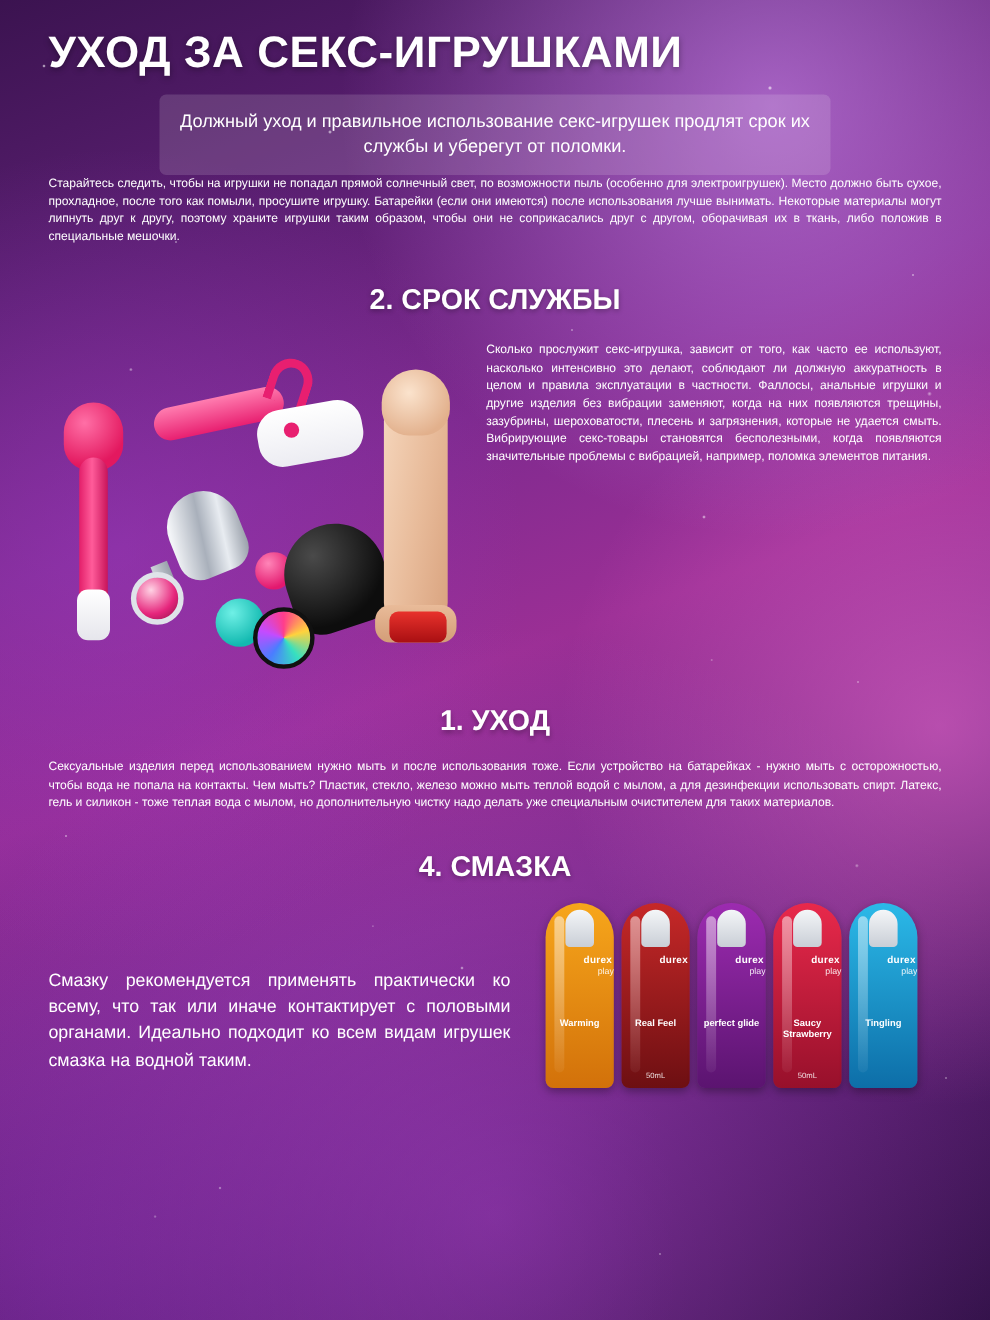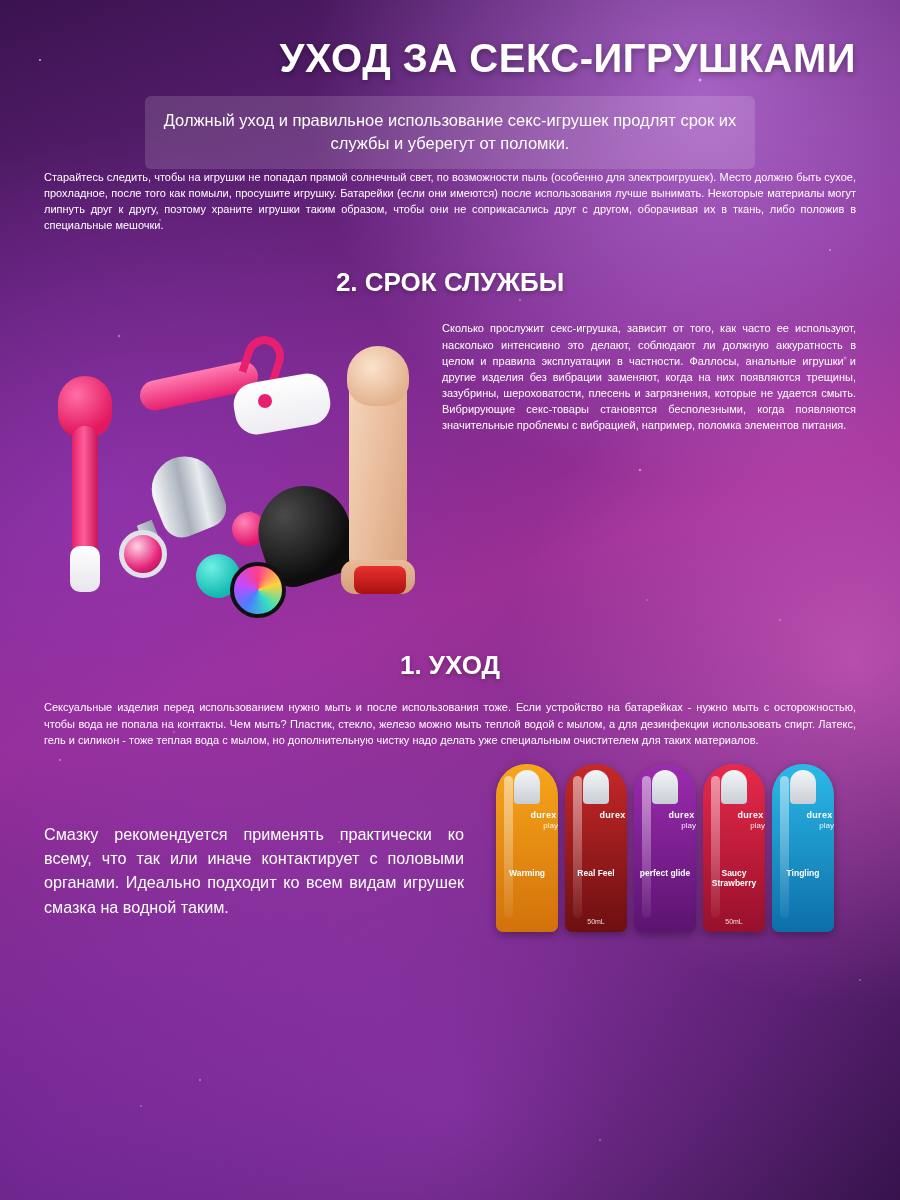--- a/index.html
+++ b/index.html
@@ -44,25 +44,25 @@
     background-repeat: no-repeat;
   }
   .stars::after {
     transform: translate(120px, 330px) scale(1.1);
     opacity: 0.6;
   }
 
   .content { position: relative; z-index: 3; padding: 0 44px; }
 
   .title {
-    text-align: right;
+    text-align: left;
     font-size: 40px;
     font-weight: bold;
     letter-spacing: 0.5px;
-    padding-top: 36px;
+    padding-top: 26px;
     line-height: 1.1;
     text-shadow: 0 2px 6px rgba(0,0,0,0.35);
   }
   .subtitle-box {
     margin: 16px auto 0;
     width: 610px;
     background: rgba(255,255,255,0.14);
     border-radius: 6px;
     padding: 13px 12px;
     text-align: center;
@@ -266,20 +266,21 @@
         <div class="toy red-acc"></div>
       </div>
       <div class="sec2-text">
         <p class="body">Сколько прослужит секс-игрушка, зависит от того, как часто ее используют, насколько интенсивно это делают, соблюдают ли должную аккуратность в целом и правила эксплуатации в частности. Фаллосы, анальные игрушки и другие изделия без вибрации заменяют, когда на них появляются трещины, зазубрины, шероховатости, плесень и загрязнения, которые не удается смыть. Вибрирующие секс-товары становятся бесполезными, когда появляются значительные проблемы с вибрацией, например, поломка элементов питания.</p>
       </div>
     </div>
 
     <h2 class="section">1. УХОД</h2>
     <p class="body">Сексуальные изделия перед использованием нужно мыть и после использования тоже. Если устройство на батарейках - нужно мыть с осторожностью, чтобы вода не попала на контакты. Чем мыть? Пластик, стекло, железо можно мыть теплой водой с мылом, а для дезинфекции использовать спирт. Латекс, гель и силикон - тоже теплая вода с мылом, но дополнительную чистку надо делать уже специальным очистителем для таких материалов.</p>
 
+    <h2 class="section">4. СМАЗКА</h2>
     <div class="sec4">
       <div class="sec4-text">
         <span>Смазку рекомендуется применять практически ко всему, что так или иначе контактирует с половыми органами. Идеально подходит ко всем видам игрушек смазка на водной таким.</span>
       </div>
       <div class="sec4-art">
         <div class="bottles">
 
           <div class="bottle" style="background:linear-gradient(180deg,#f7a61b,#d2710a);">
             <div class="cap"></div>
             <div class="brand">durex</div>

